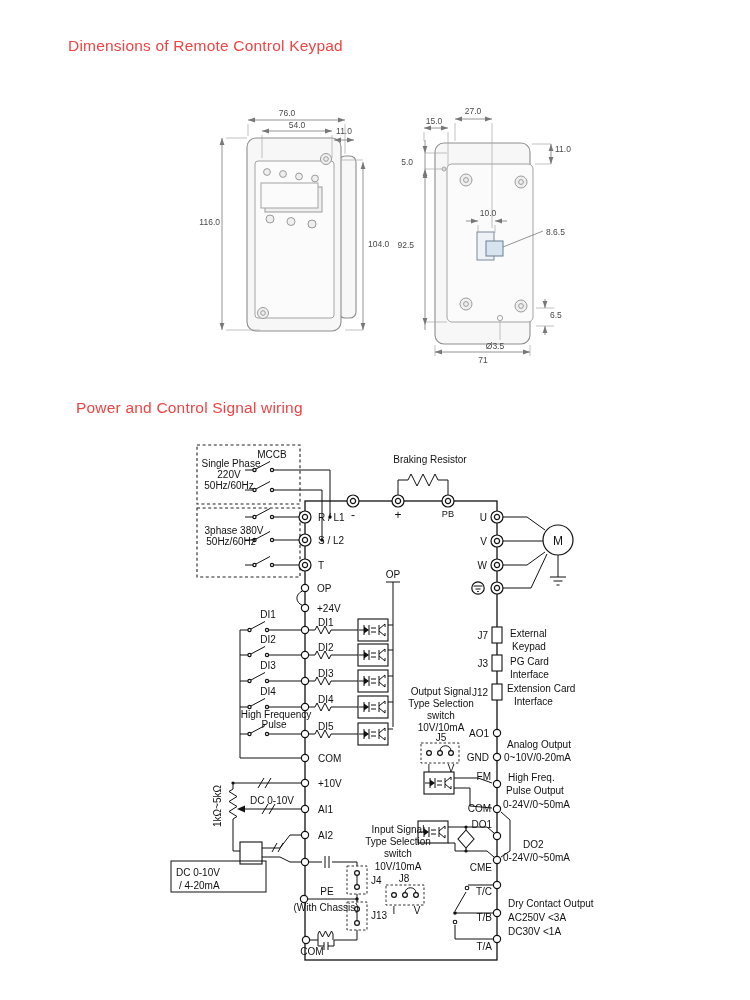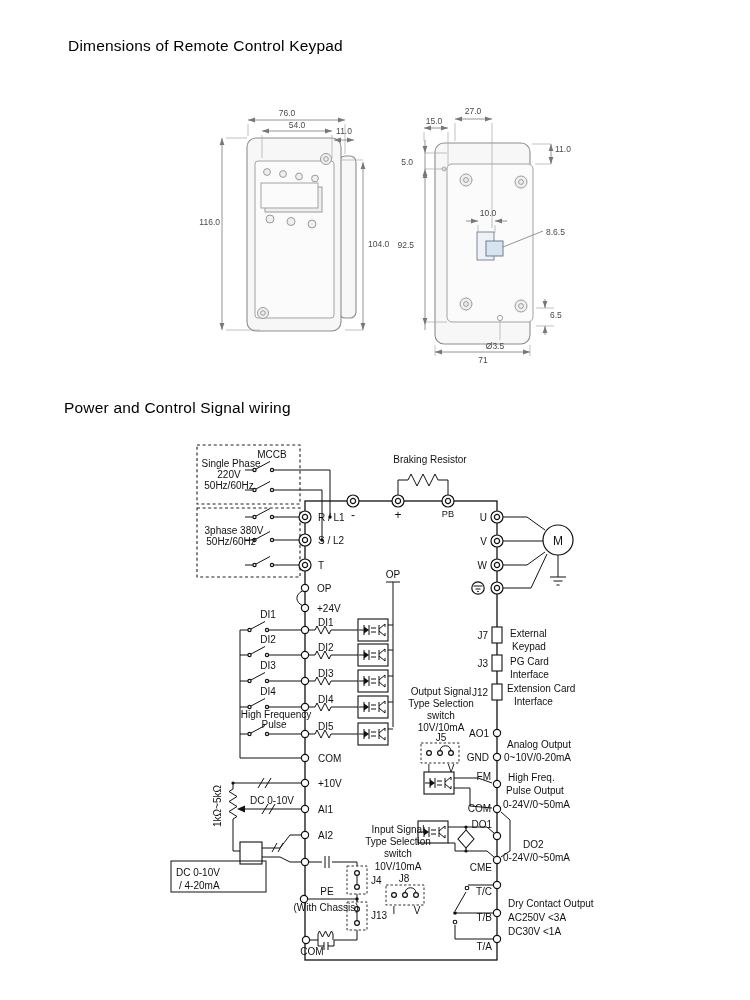--- a/index.html
+++ b/index.html
@@ -1,21 +1,21 @@
 <!DOCTYPE html>
 <html><head>
 <meta charset="utf-8">
 <style>
   html,body{margin:0;padding:0;background:#fff}
   .page{position:relative;width:750px;height:1000px;background:#fff;overflow:hidden;
         font-family:"Liberation Sans",sans-serif}
-  .sec-title{position:absolute;margin:0;font-size:15.5px;font-weight:400;color:#000000;
+  .sec-title{position:absolute;margin:0;font-size:15.5px;font-weight:400;color:#ef4444;
              font-family:"Liberation Sans",sans-serif;letter-spacing:.2px}
   #title-keypad{left:68px;top:37px}
-  #title-wiring{left:64px;top:399px}
+  #title-wiring{left:76px;top:399px}
   svg{position:absolute;left:0}
   #svg-keypad{top:95px}
   #svg-wiring{top:435px}
   
   .ln{stroke:#111;stroke-width:1.3;fill:none}
   .ln1{stroke:#111;stroke-width:1;fill:none}
   .lnw{stroke:#111;stroke-width:1.1;fill:#fff}
   .dashb{stroke:#222;stroke-width:1.1;fill:none;stroke-dasharray:3 2.6}
   .dashr{stroke:#333;stroke-width:1;fill:#fff;stroke-dasharray:2.5 2}
   .term{stroke:#111;stroke-width:1.2;fill:#fff}

